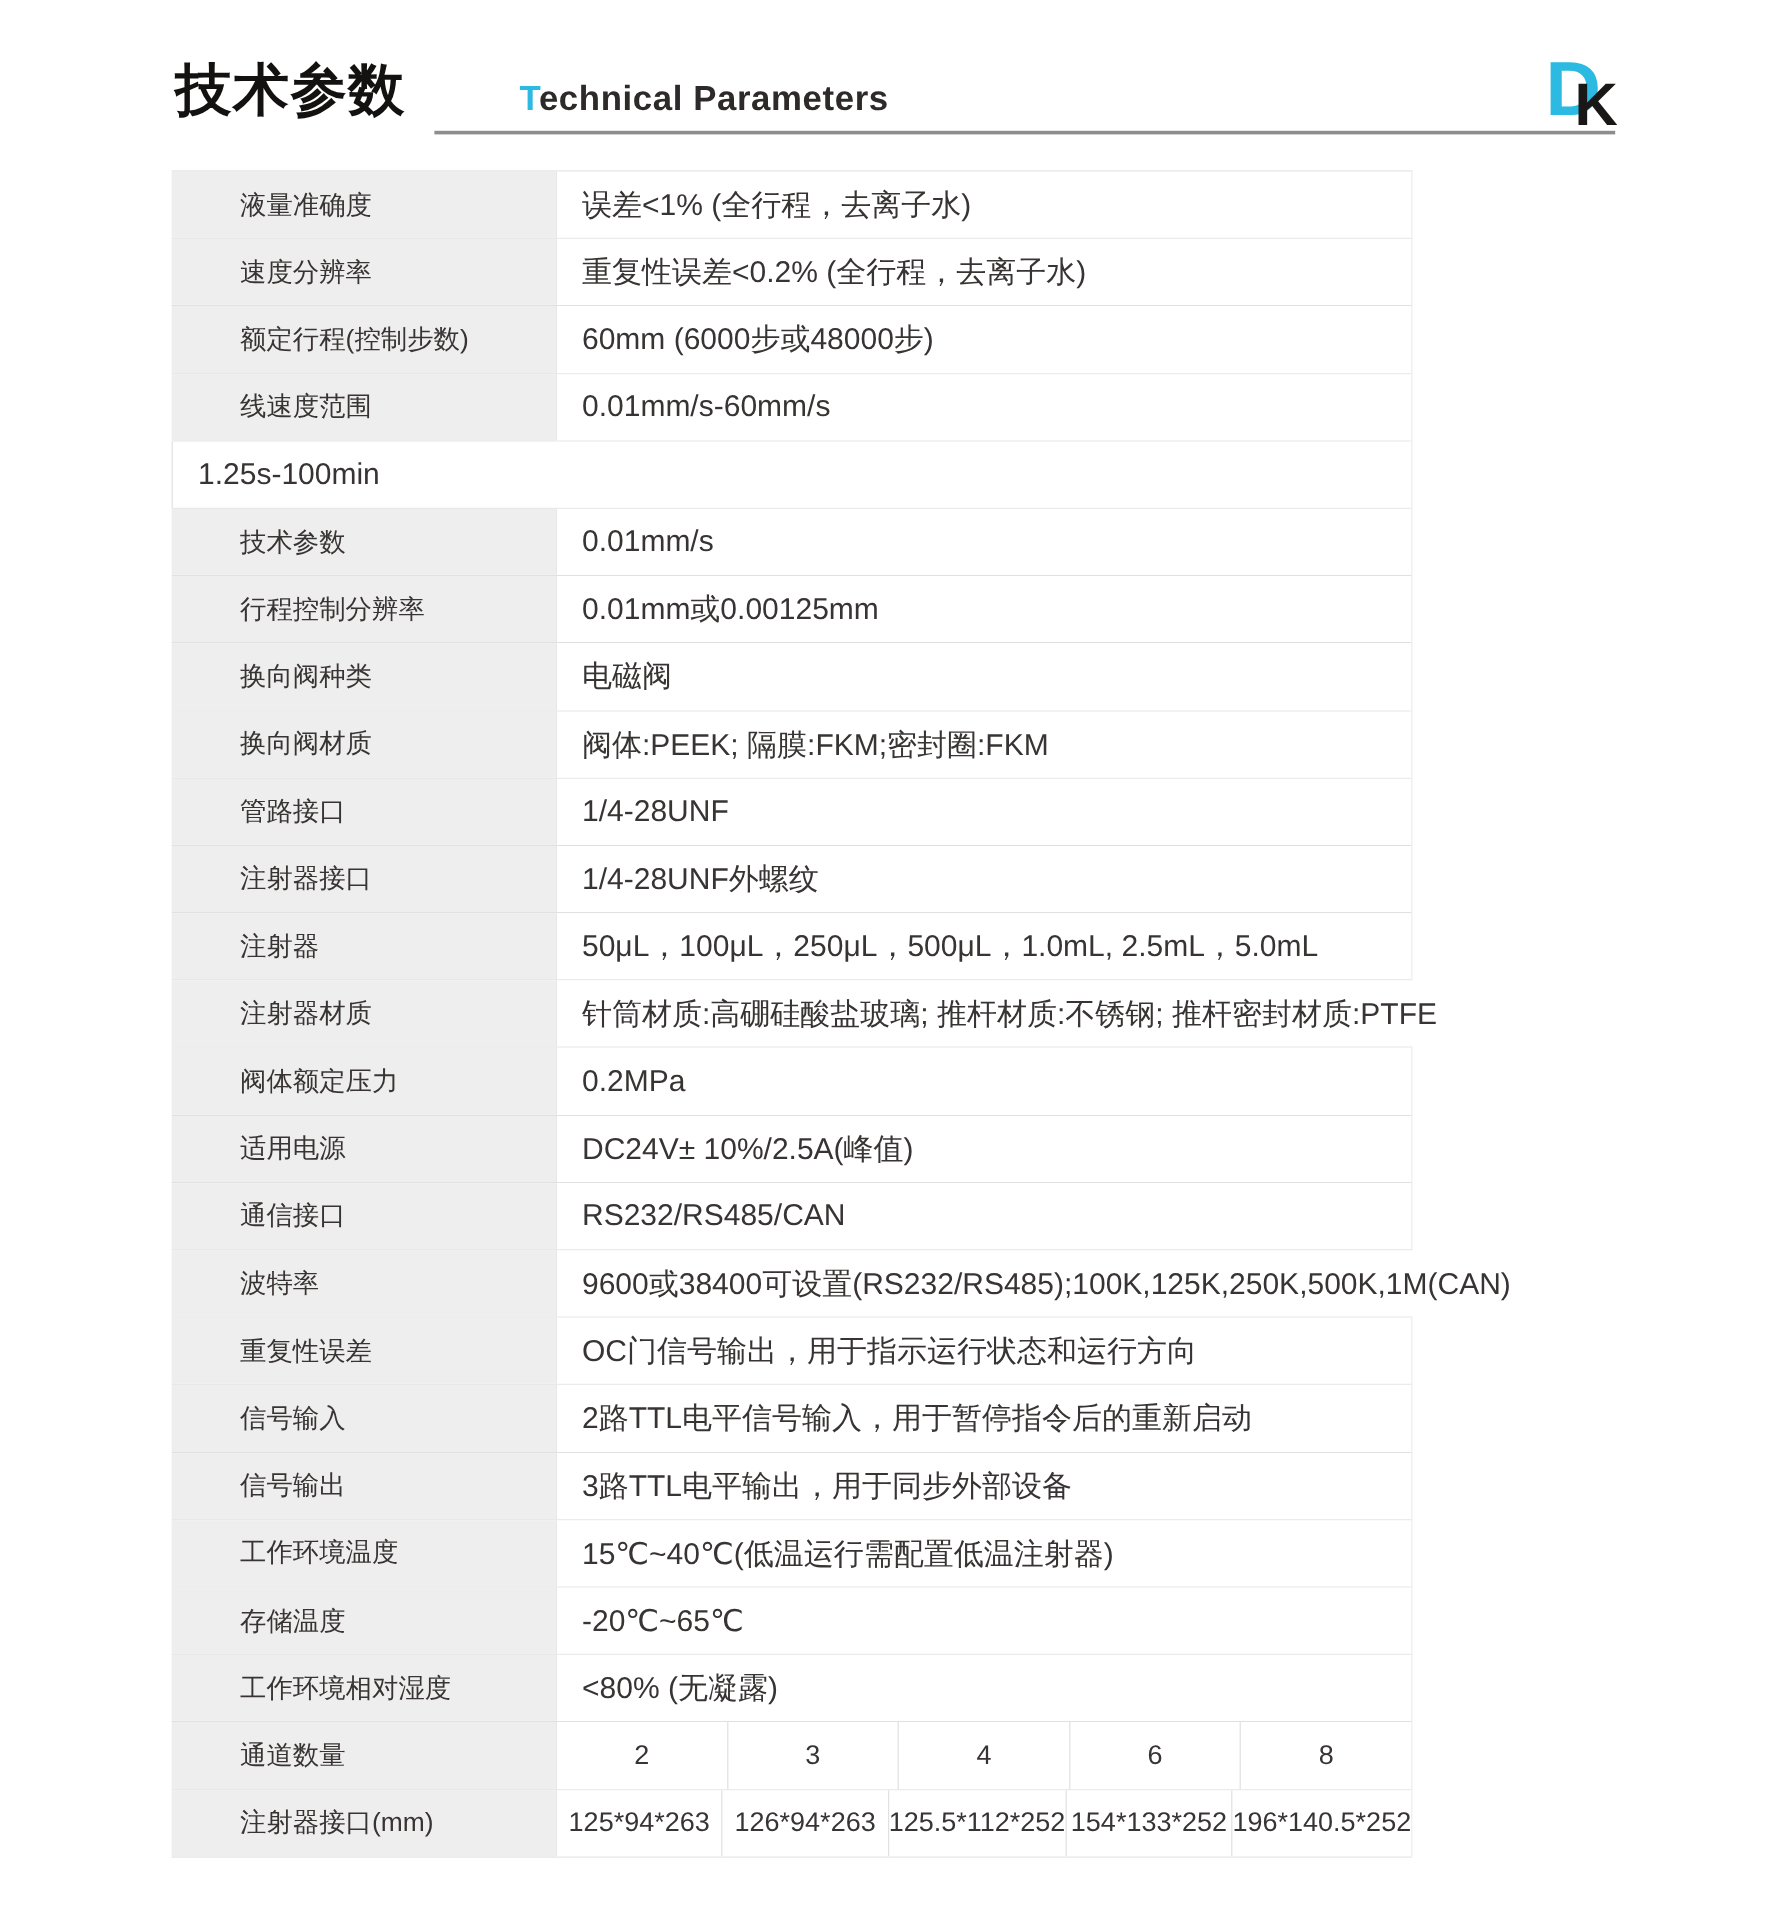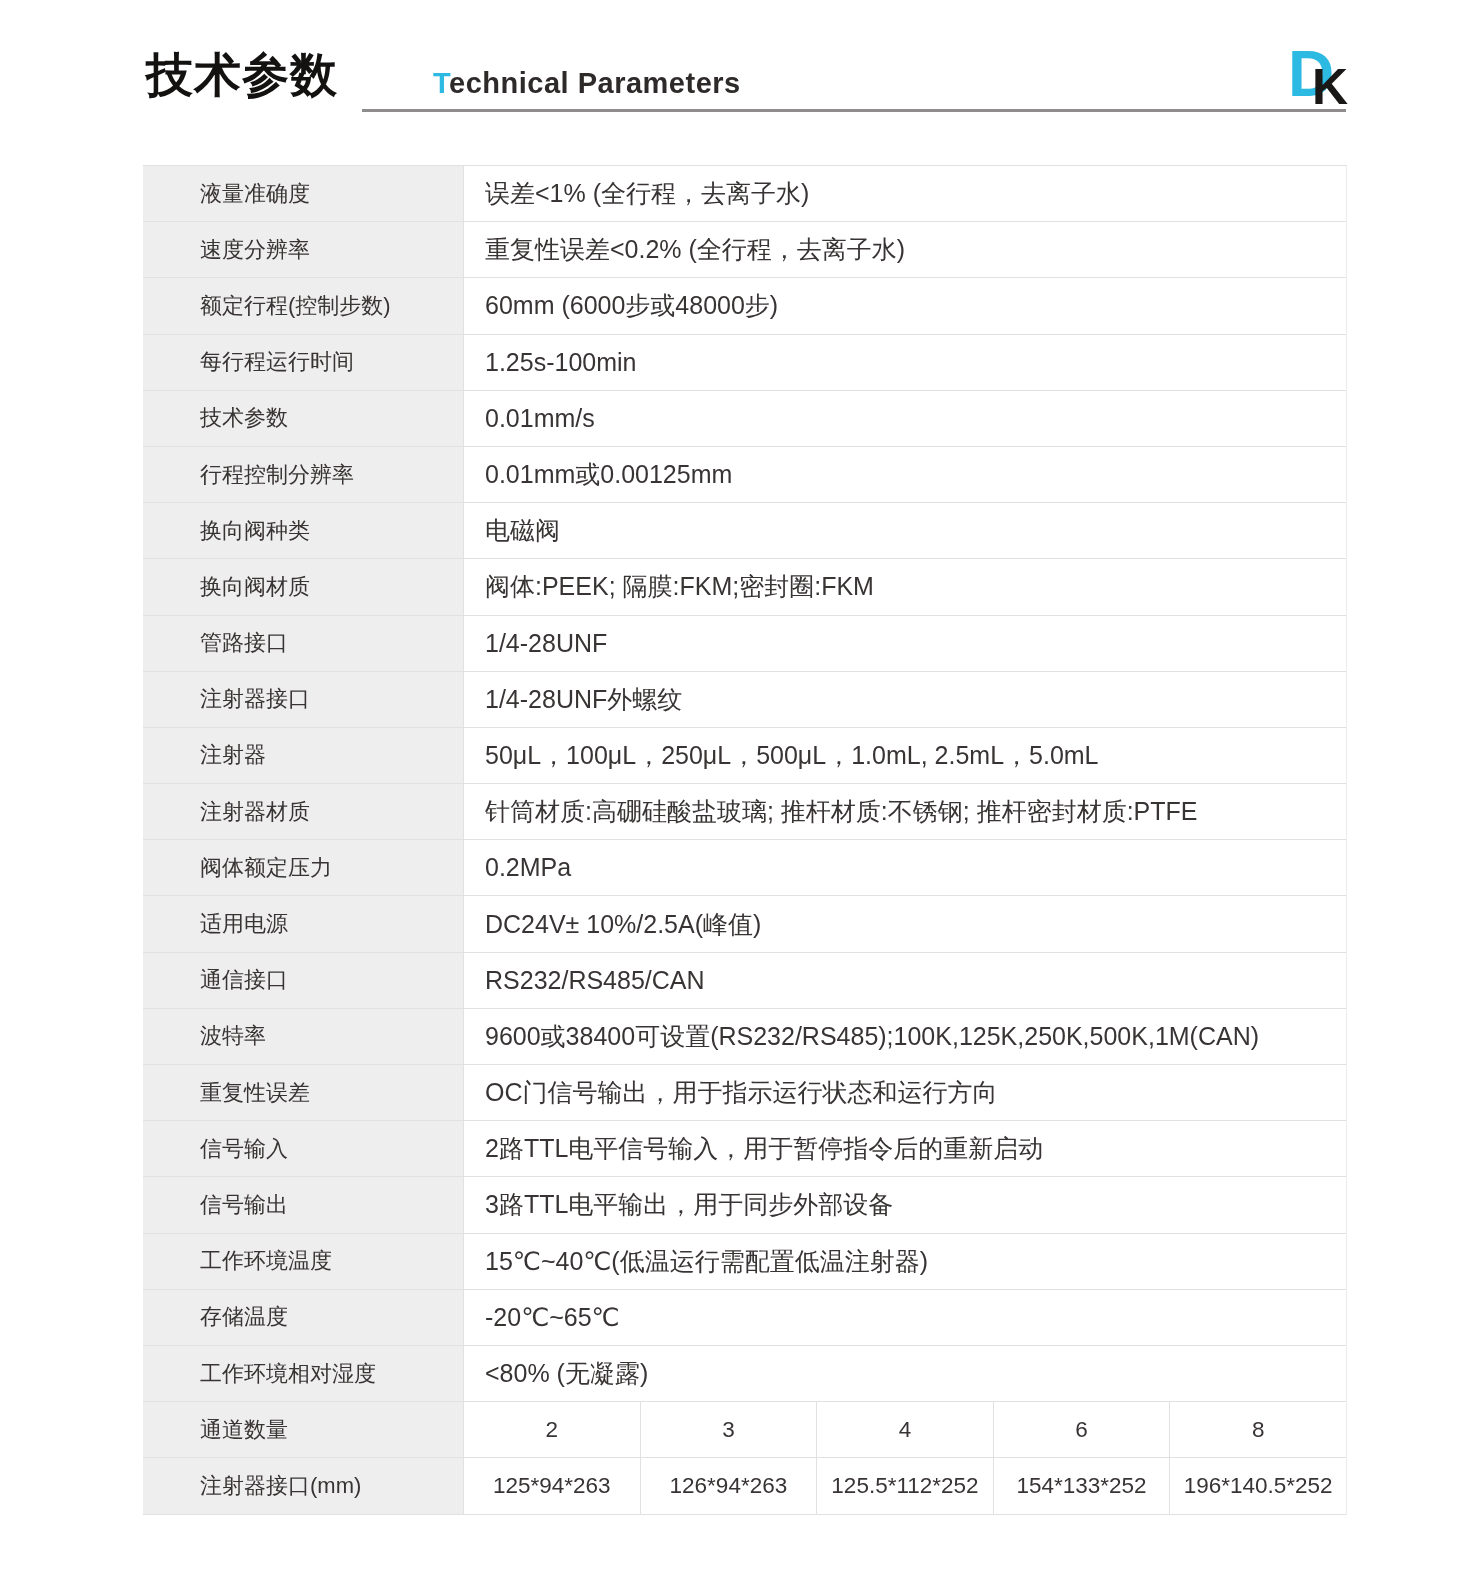--- a/index.html
+++ b/index.html
@@ -75,25 +75,24 @@
     font-size: 50px;
     font-weight: 800;
     line-height: 1;
     color: #1a1717;
   }
   
   .spec-table {
     position: absolute;
     left: 143px;
     top: 142px;
-    width: 1204px;
+    width: 1034px;
     border-top: 1px solid #e2e0e0;
     border-right: 1px solid #eceaea;
     box-sizing: border-box;
-    margin-top: 23px;
   }
   .row {
     display: flex;
     height: 56.2px;
     box-sizing: border-box;
     border-bottom: 1px solid #e2e0e0;
   }
   .cell-label {
     width: 320px;
     min-width: 320px;
@@ -155,21 +154,24 @@
     </div>
     <div class="row">
       <div class="cell-label">速度分辨率</div>
       <div class="cell-value">重复性误差&lt;0.2% (全行程，去离子水)</div>
     </div>
     <div class="row">
       <div class="cell-label">额定行程(控制步数)</div>
       <div class="cell-value">60mm (6000步或48000步)</div>
     </div>
     <div class="row">
-      <div class="cell-label">每行程运行时间</div>
+      <div class="cell-label">线速度范围</div>
+      <div class="cell-value">0.01mm/s-60mm/s</div>
+    </div>
+    <div class="row">
       <div class="cell-value">1.25s-100min</div>
     </div>
     <div class="row">
       <div class="cell-label">技术参数</div>
       <div class="cell-value">0.01mm/s</div>
     </div>
     <div class="row">
       <div class="cell-label">行程控制分辨率</div>
       <div class="cell-value">0.01mm或0.00125mm</div>
     </div>

